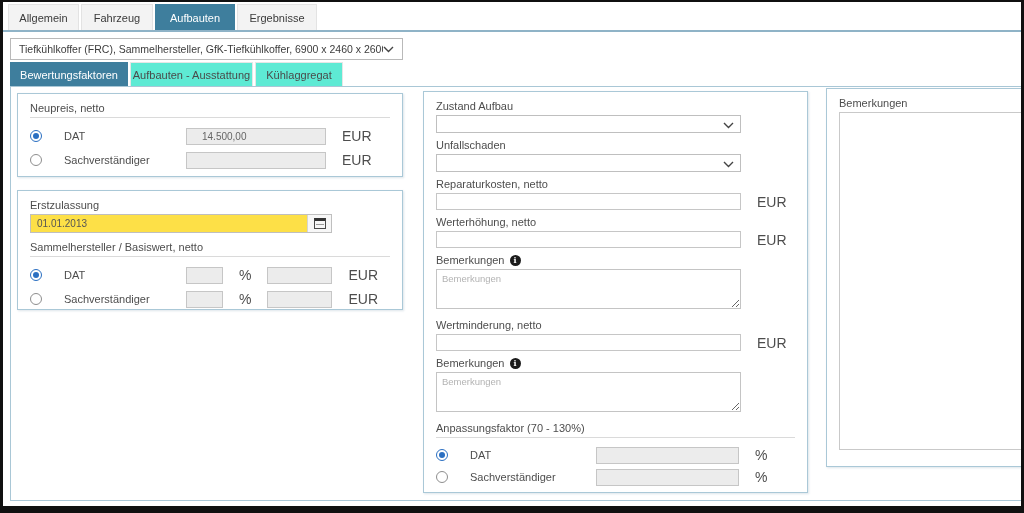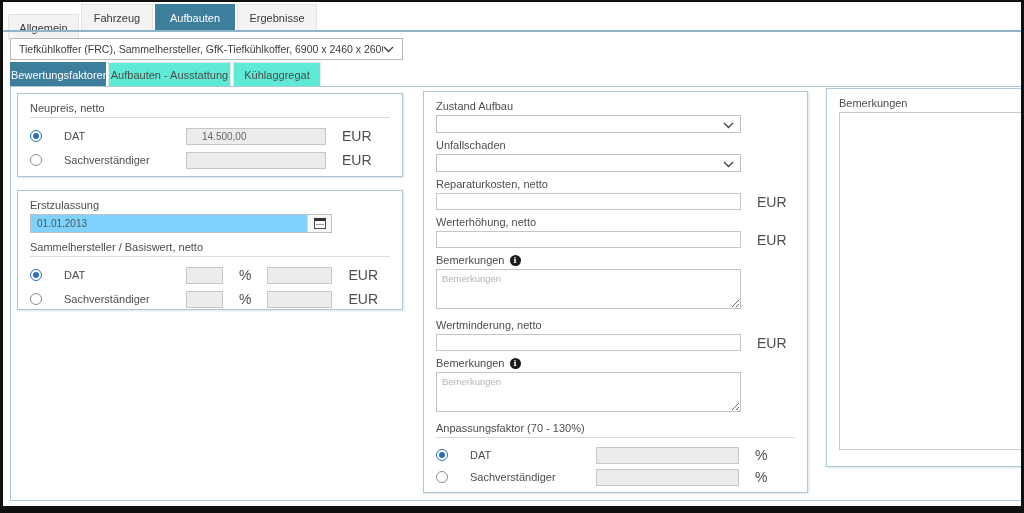--- a/index.html
+++ b/index.html
@@ -8,39 +8,39 @@
   .screen { position:absolute; top:0; left:0; width:1024px; height:513px;
             background:#fff; overflow:hidden;
             border-top:2px solid #101010; border-left:3px solid #101010;
             border-right:3px solid #101010; border-bottom:7px solid #101010; }
 
   
   .main-tabs { position:absolute; left:5px; top:2px; display:flex; }
   .mtab { height:26px; line-height:26px; text-align:center; font-size:11px;
           color:#3a3a3a; background:#f3f3f3; border:1px solid #e3e3e3;
           border-bottom:none; margin-right:2px; cursor:pointer; }
-  .mtab.w1 { width:71px;margin-top:10px; } .mtab.w2 { width:72px; } .mtab.w3 { width:80px; }
+  .mtab.w1 { width:71px; } .mtab.w2 { width:72px; } .mtab.w3 { width:80px; }
   .mtab.active { background:var(--accent); color:#fff; border-color:var(--accent); }
   .tabs-underline { position:absolute; left:0; right:0; top:28px; height:2px;
                     background:#8fb3c7; }
 
   
   .select-box { position:absolute; display:flex; align-items:center;
                 background:#fff; border:1px solid #b9b9b9; cursor:pointer; }
   .select-box .select-text { flex:1; font-size:10.5px; color:#3c3c3c;
                              padding:0 8px; white-space:nowrap; overflow:hidden; }
   .select-box .chev { flex:0 0 auto; padding-right:8px; display:flex; align-items:center; }
   .vehicle-select { left:7px; top:36px; width:393px; height:22px; }
 
   
   .sub-tabs { position:absolute; left:7px; top:60px; display:flex; }
   .stab { height:25px; line-height:25px; text-align:center; font-size:11px;
           color:#4a4a4a; background:#5eead4; border:1px solid #e6e6e6;
           border-bottom:none; margin-right:2px; cursor:pointer; }
-  .stab.s1 { width:96px; } .stab.s2 { width:123px; } .stab.s3 { width:88px; }
+  .stab.s1 { width:118px; } .stab.s2 { width:123px; } .stab.s3 { width:88px; }
   .stab.active { background:var(--accent); color:#fff; border-color:var(--accent); }
 
   
   .outer-container { position:absolute; left:7px; top:84px; width:1030px; height:415px;
                      border:1px solid #a9c7d6; background:#fff; }
   .panel { position:absolute; background:#fff; border:1px solid #aac8d7;
            box-shadow:1px 1px 2px rgba(120,150,170,.25); padding:8px 12px; overflow:hidden; }
   .panel-neupreis      { left:14px;  top:91px;  width:386px; height:84px; }
   .panel-erstzulassung { left:14px;  top:188px; width:386px; height:120px; }
   .panel-zustand       { left:420px; top:89px;  width:385px; height:402px; }
@@ -65,21 +65,21 @@
   input.txt { height:17px; border:1px solid #c6c6c6; background:#fff; font-size:10px;
               color:#666; padding:0 5px; font-family:"Liberation Sans",sans-serif; }
   input.txt.disabled { background:#ececec;padding-left:15px; }
   input.w140 { width:140px; } input.w37 { width:37px; } input.w65 { width:65px; }
   input.w143 { width:143px; }
   .unit { font-size:14px; color:#4d4d4d; margin-left:16px; }
   .unit.pc { margin-left:16px; }
 
   
   .date-field { display:flex; width:302px; height:19px; border:1px solid #bfbfbf;
-                background:#7dd3fc; margin-bottom:8px; }
+                background:#fde047; margin-bottom:8px; }
   .date-field input { flex:1; border:none; font-size:10px; color:#555; padding:0 6px;
                       background:transparent; font-family:"Liberation Sans",sans-serif; }
   .cal-btn { flex:0 0 24px; display:flex; align-items:center; justify-content:center;
              border-left:1px solid #d4d4d4; background:#f7f7f7; cursor:pointer; }
   .cal-icon { width:12px; height:11px; border:1px solid #4a4a4a; border-top:3px solid #333;
               background-image:repeating-linear-gradient(to bottom,#9a9a9a 0 1px,transparent 1px 3px);
               background-clip:content-box; padding:1px; }
 
   
   .m-label { font-size:11px; color:#4d4d4d; margin:0 0 2px; height:13px; line-height:13px;

